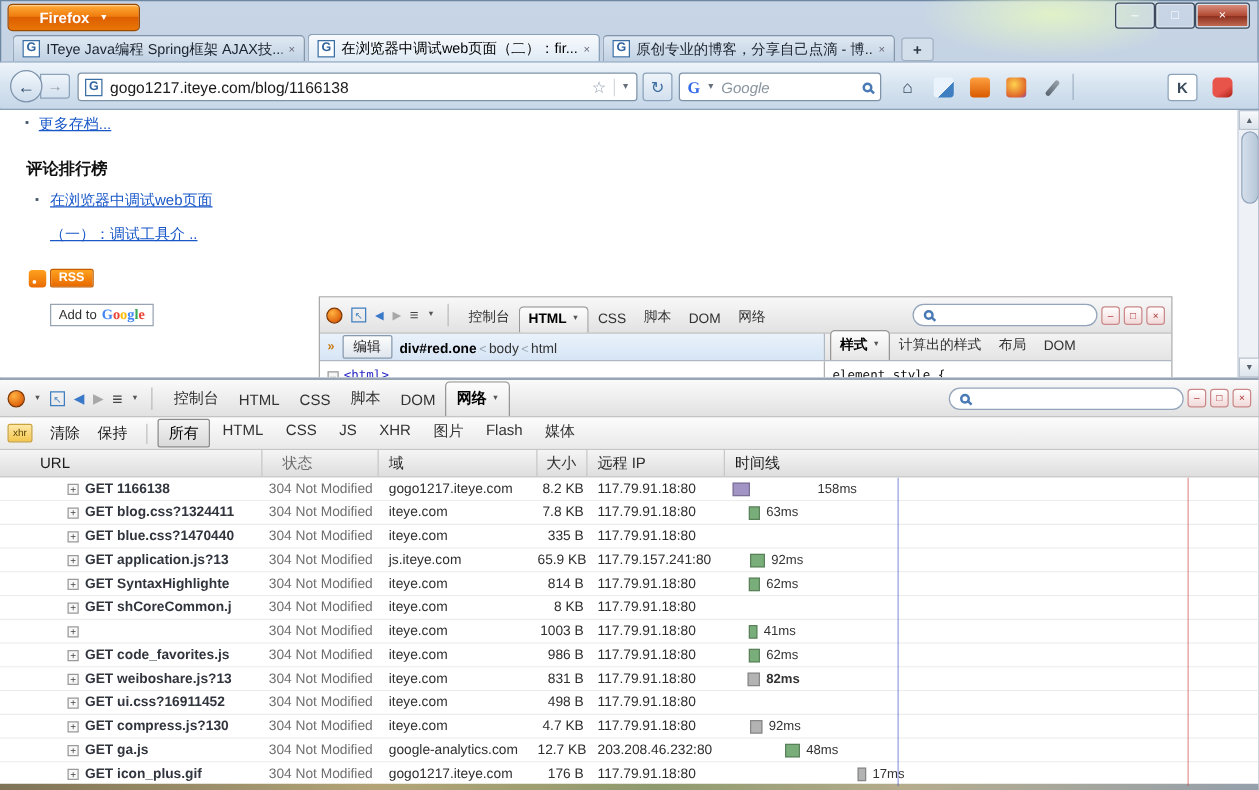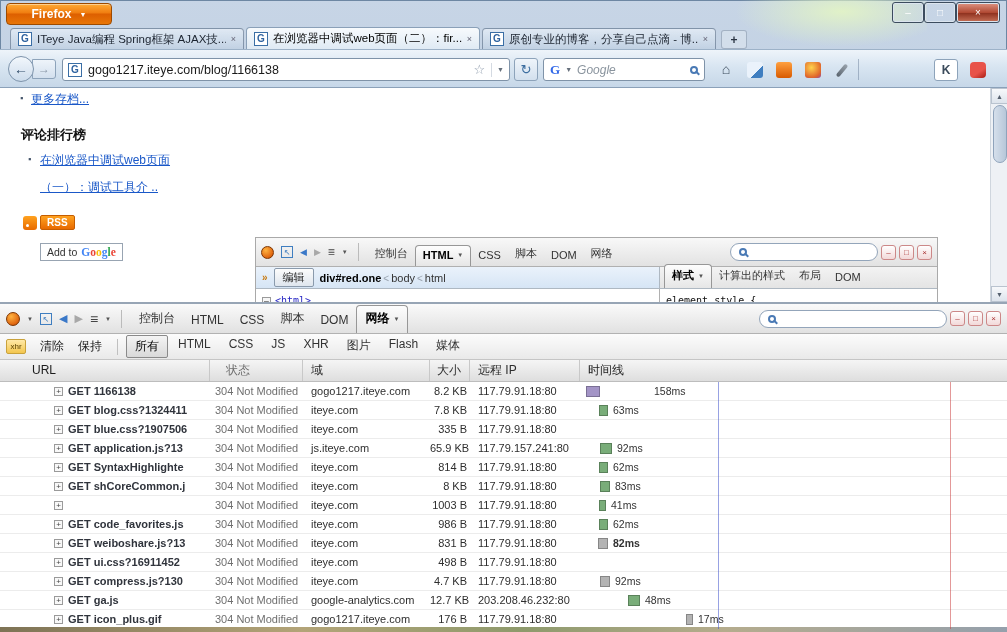--- a/index.html
+++ b/index.html
@@ -429,21 +429,21 @@
           <div class="ncell c-size">7.8 KB</div>
           <div class="ncell c-ip">117.79.91.18:80</div>
           <div class="ncell c-time">
             <span class="tbar" style="left: 19px; width: 9px; background: rgb(121, 173, 121);"></span>
             <span class="tlbl" style="left: 33px;">63ms</span>
           </div>
         </div>
         <div class="nrow">
           <div class="ncell c-url">
             <span class="expander">+</span>
-            <span class="urltext">GET blue.css?1907506</span>
+            <span class="urltext">GET blue.css?1470440</span>
           </div>
           <div class="ncell c-status">304 Not Modified</div>
           <div class="ncell c-domain">iteye.com</div>
           <div class="ncell c-size">335 B</div>
           <div class="ncell c-ip">117.79.91.18:80</div>
         </div>
         <div class="nrow">
           <div class="ncell c-url">
             <span class="expander">+</span>
             <span class="urltext">GET application.js?13</span>
@@ -473,24 +473,20 @@
         </div>
         <div class="nrow">
           <div class="ncell c-url">
             <span class="expander">+</span>
             <span class="urltext">GET shCoreCommon.j</span>
           </div>
           <div class="ncell c-status">304 Not Modified</div>
           <div class="ncell c-domain">iteye.com</div>
           <div class="ncell c-size">8 KB</div>
           <div class="ncell c-ip">117.79.91.18:80</div>
-          <div class="ncell c-time">
-            <span class="tbar" style="left: 20px; width: 10px; background: rgb(121, 173, 121);"></span>
-            <span class="tlbl" style="left: 35px;">83ms</span>
-          </div>
         </div>
         <div class="nrow">
           <div class="ncell c-url">
             <span class="expander">+</span>
           </div>
           <div class="ncell c-status">304 Not Modified</div>
           <div class="ncell c-domain">iteye.com</div>
           <div class="ncell c-size">1003 B</div>
           <div class="ncell c-ip">117.79.91.18:80</div>
           <div class="ncell c-time">

